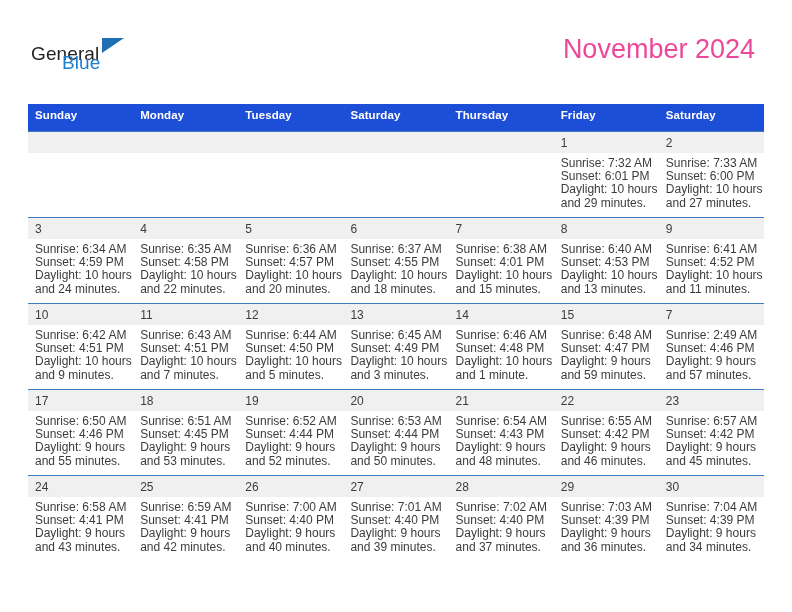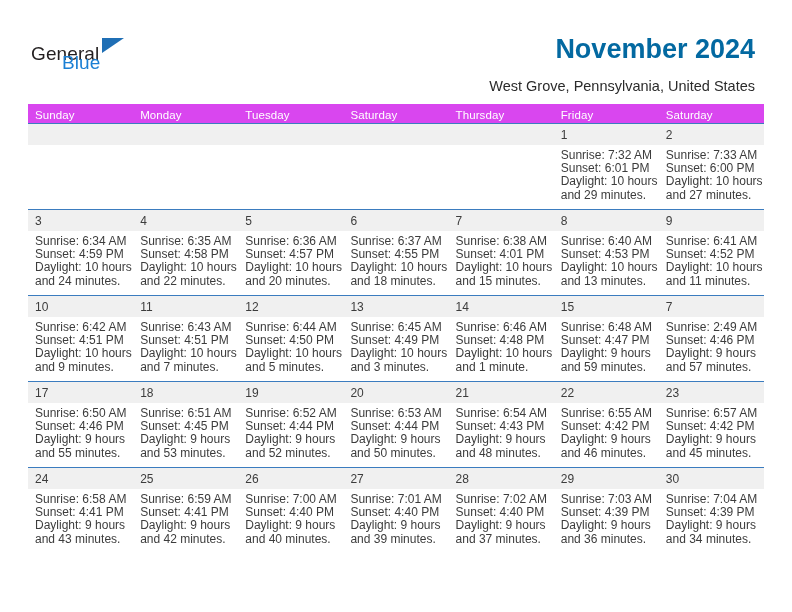--- a/index.html
+++ b/index.html
@@ -60,22 +60,22 @@
     font-size: 19px;
     color: #1a7fd4;
     letter-spacing: 0.1px;
     line-height: 20px;
   }
   .title {
     position: absolute;
     right: 37px;
     top: 34px;
     font-size: 27px;
-    color: #0369a1;
-    font-weight: bold;
+    color: #ec4899;
+    font-weight: normal;
     text-align: right;
     line-height: 31px;
     white-space: nowrap;
   }
   .subtitle {
     position: absolute;
     right: 37px;
     top: 78px;
     font-size: 14.5px;
     color: #2b2b2b;
@@ -90,26 +90,26 @@
     left: 28px;
     top: 104px;
     width: 736px;
   }
   table.cal {
     width: 736px;
     border-collapse: collapse;
     table-layout: fixed;
   }
   table.cal th {
-    background: #d946ef;
+    background: #1d4ed8;
     color: #ffffff;
     font-size: 11.5px;
-    font-weight: normal;
+    font-weight: bold;
     text-align: left;
-    padding: 5px 0 2px 7px;
+    padding: 5px 0 10px 7px;
     height: 12px;
     border: none;
     letter-spacing: 0.1px;
   }
   table.cal td {
     vertical-align: top;
     padding: 0;
     border: none;
     border-top: 1.5px solid #3b7cbf;
     height: 85px;
@@ -148,21 +148,20 @@
 
 <div class="page">
 
   <div class="header">
     <div class="logo">
       <span class="logo-general">General</span>
       <span class="logo-tri"></span>
       <span class="logo-blue">Blue</span>
     </div>
     <div class="title">November 2024</div>
-    <div class="subtitle">West Grove, Pennsylvania, United States</div>
   </div>
 
   <div class="calendar">
     <table class="cal">
       <thead>
         <tr id="weekday-row">
             <th>Sunday</th>
             <th>Monday</th>
             <th>Tuesday</th>
             <th>Saturday</th>

